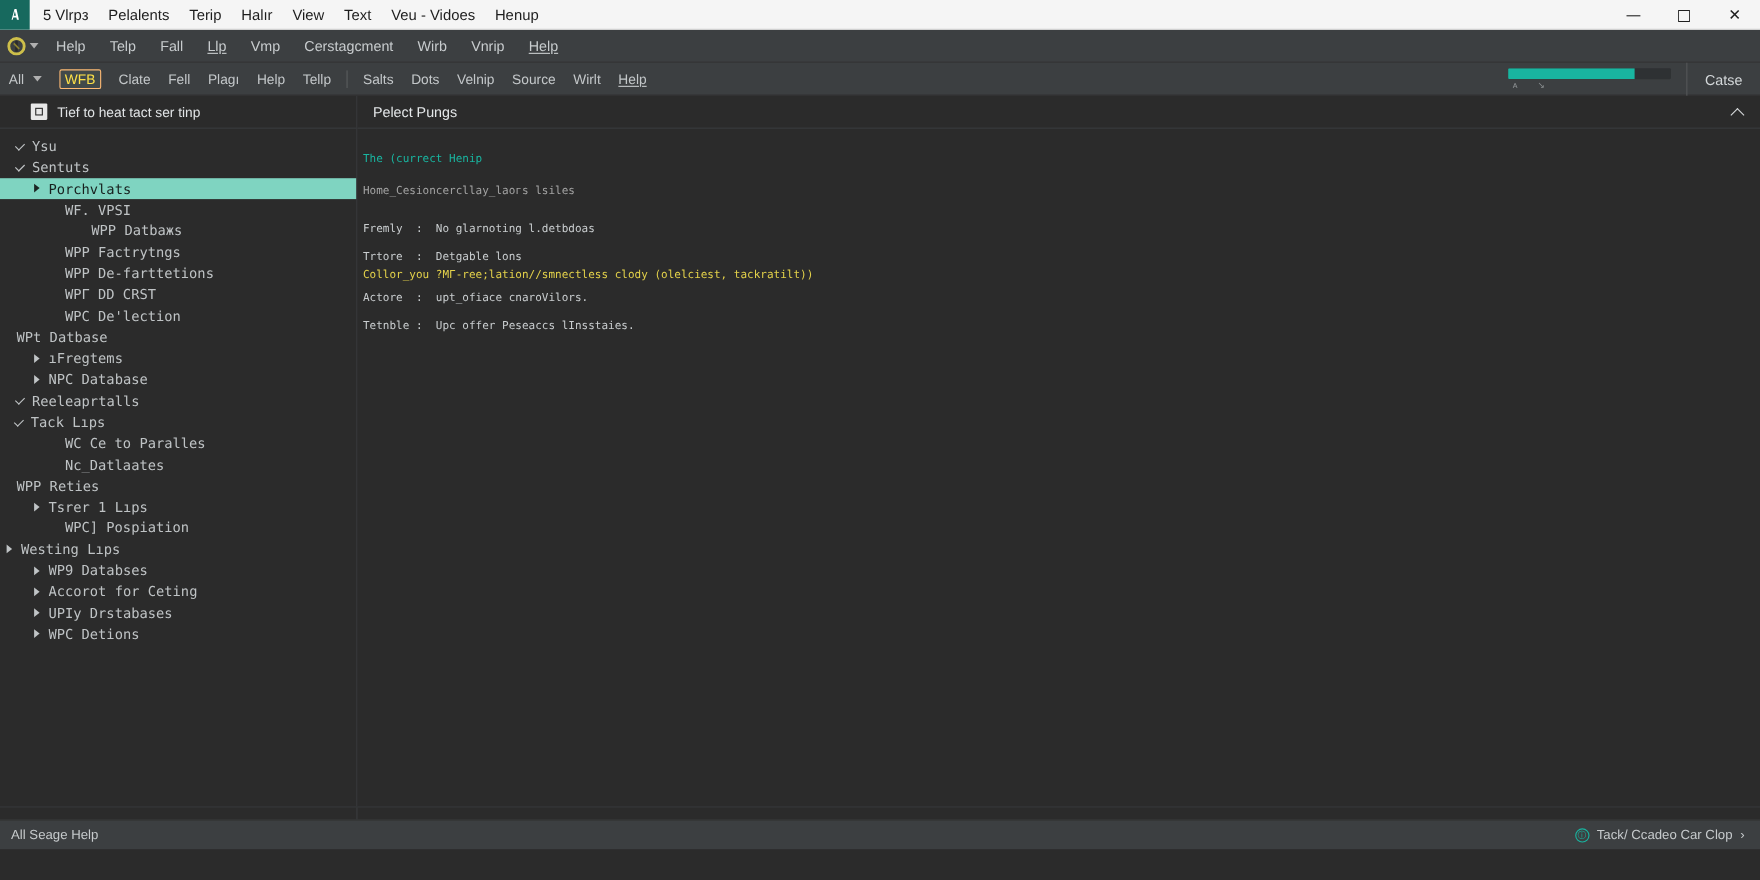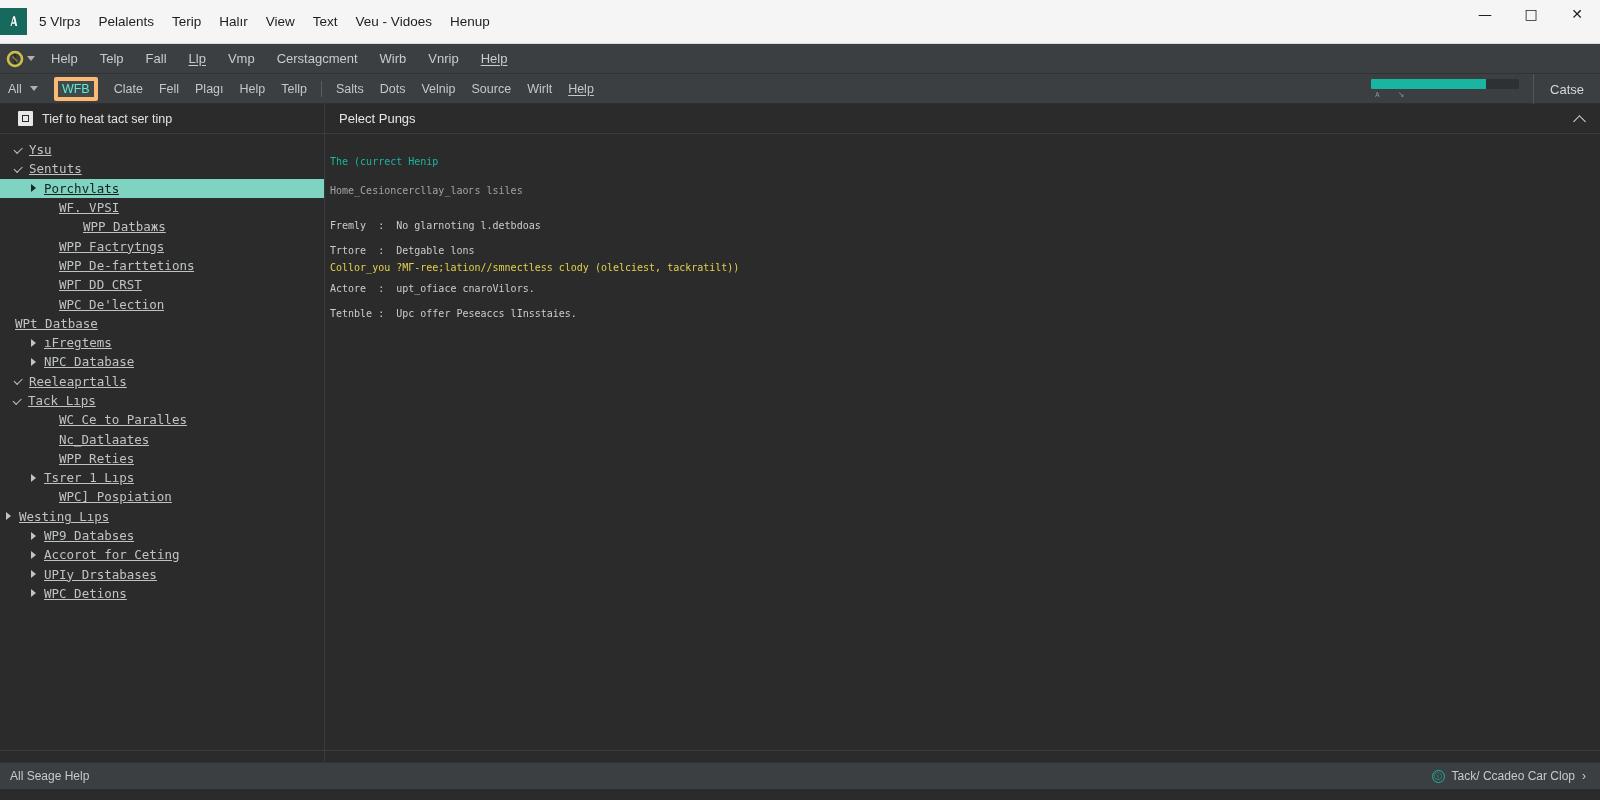--- a/index.html
+++ b/index.html
@@ -6,21 +6,21 @@
   * { box-sizing: border-box; margin: 0; padding: 0; }
   html, body {
     width: 1600px; height: 800px;
     background: #2b2b2b;
     font-family: "DejaVu Sans", sans-serif;
     overflow: hidden;
   }
 
   
   .titlebar {
-    height: 44px;
+    height: 27px;
     background: #f5f5f5;
     display: flex;
     align-items: center;
     position: relative;
     border-bottom: 1px solid #dcdcdc;
   }
   .app-icon {
     width: 27px; height: 27px;
     background: #17695e;
     display: flex; align-items: center; justify-content: center;
@@ -87,22 +87,22 @@
   }
   .tb-group { display: flex; align-items: center; gap: 16px; }
   .tb-item {
     font-size: 12.5px;
     color: #c3c7c9;
     white-space: nowrap;
     font-family: "Liberation Sans", sans-serif;
   }
   .tb-item.mnemonic { text-decoration: underline; text-underline-offset: 2px; }
   .tb-item.active {
-    color: #5eead4;
-    border: 4px solid #fdba74;
+    color: #fde047;
+    border: 1px solid #fdba74;
     background: #41494a;
     padding: 1px 4px;
     border-radius: 2px;
   }
   .tb-chevron {
     width: 0; height: 0;
     border-left: 4px solid transparent;
     border-right: 4px solid transparent;
     border-top: 5px solid #b0b0b0;
     margin-left: 2px;
@@ -155,21 +155,21 @@
   .sidebar {
     width: 325px;
     background: #2b2b2b;
     border-right: 1px solid #3a3d3f;
     display: flex; flex-direction: column;
   }
   .sidebar-header {
     height: 30px;
     display: flex; align-items: center;
     gap: 9px;
-    padding-left: 18px;
+    padding-left: 28px;
     border-bottom: 1px solid #3a3d3f;
   }
   .sb-header-icon {
     width: 15px; height: 15px;
     background: #e8e8e8;
     display: flex; align-items: center; justify-content: center;
     border-radius: 1px;
   }
   .sb-header-icon i {
     width: 7px; height: 7px;
@@ -211,21 +211,21 @@
   .node.selected .arrow.right::before { border-left-color: #1b2523; }
   .arrow.down::before {
     content: "";
     position: absolute; left: 0px; top: 2px;
     width: 7px; height: 3.5px;
     border-left: 1.6px solid #c0c4c6;
     border-bottom: 1.6px solid #c0c4c6;
     transform: rotate(-45deg);
   }
   .arrow.blank::before { content: none; }
-  .node-label { overflow: hidden; text-overflow: clip; text-decoration: underline; }
+  .node-label { overflow: hidden; text-overflow: clip; }
 
   
   .main {
     flex: 1;
     background: #2b2b2b;
     display: flex; flex-direction: column;
   }
   .main-header {
     height: 30px;
     display: flex; align-items: center;
@@ -451,21 +451,21 @@
           <span class="node-label">Tack Lıps</span>
         </div>
         <div class="node" style="padding-left: 44px;">
           <span class="arrow blank"></span>
           <span class="node-label">WC Ce to Paralles</span>
         </div>
         <div class="node" style="padding-left: 44px;">
           <span class="arrow blank"></span>
           <span class="node-label">Nc_Datlaates</span>
         </div>
-        <div class="node" style="padding-left: 44px;">
+        <div class="node" style="">
           <span class="arrow blank"></span>
           <span class="node-label">WPP Reties</span>
         </div>
         <div class="node" style="padding-left: 29px;">
           <span class="arrow right"></span>
           <span class="node-label">Tsrer 1 Lıps</span>
         </div>
         <div class="node" style="padding-left: 44px;">
           <span class="arrow blank"></span>
           <span class="node-label">WPC] Pospiation</span>

